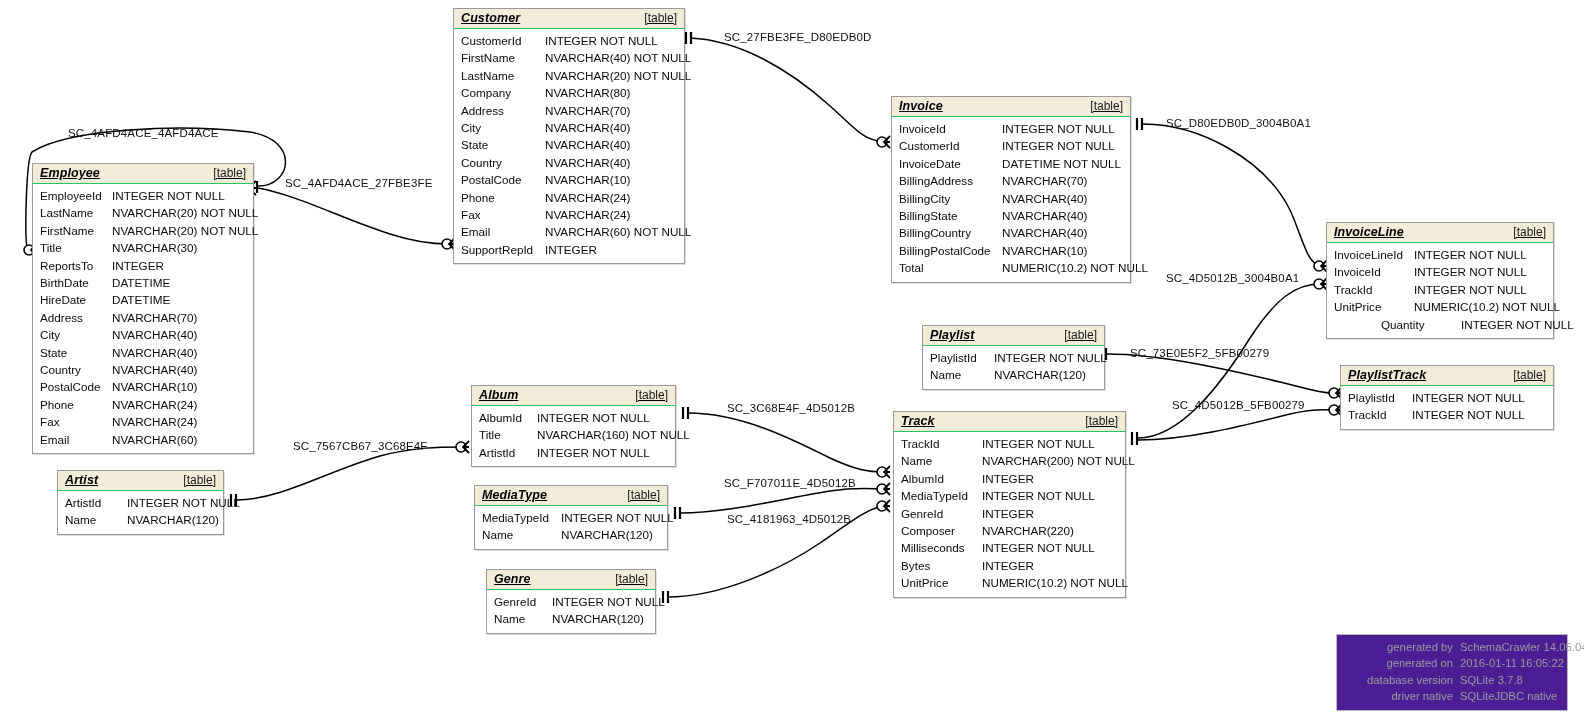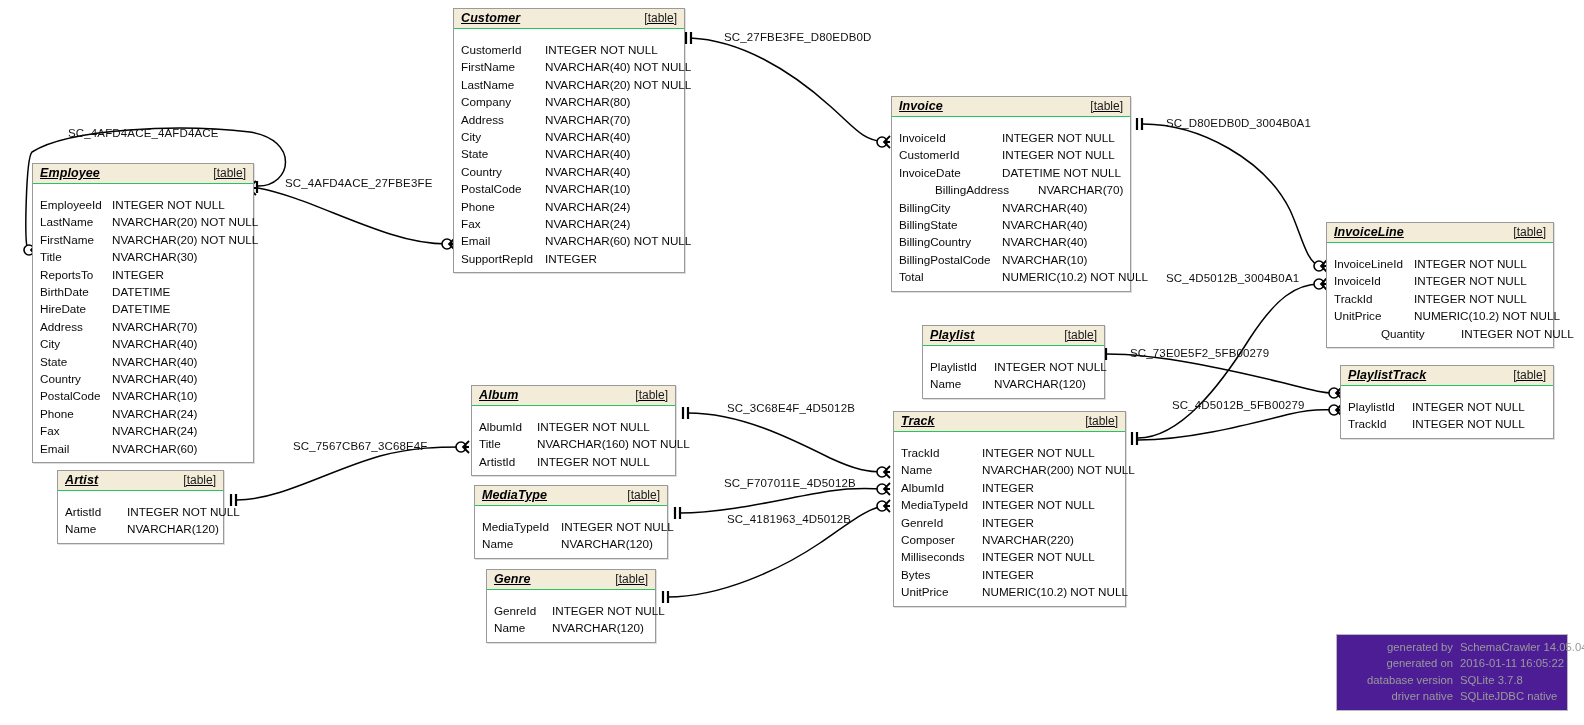--- a/index.html
+++ b/index.html
@@ -46,21 +46,21 @@
     color: #000000;
     letter-spacing: 0.1px;
   }
   .tbl-kind {
     font-size: 12px;
     color: #1a1a1a;
     font-style: normal;
     font-weight: normal;
   }
   .tbl-body {
-    padding: 12px 7px 5px 7px;
+    padding: 3px 7px 5px 7px;
   }
   .col-row {
     display: flex;
     font-size: 11.7px;
     line-height: 17.4px;
     color: #0a0a0a;
     white-space: nowrap;
   }
   .col-name {
     flex: 0 0 auto;
@@ -328,21 +328,21 @@
           </div>
           <div class="col-row">
             <span class="col-name" style="flex-basis: 103px;">CustomerId</span>
             <span class="col-type">INTEGER NOT NULL</span>
           </div>
           <div class="col-row">
             <span class="col-name" style="flex-basis: 103px;">InvoiceDate</span>
             <span class="col-type">DATETIME NOT NULL</span>
           </div>
           <div class="col-row">
-            <span class="col-name" style="flex-basis: 103px; margin-left: 36px;">BillingAddress</span>
+            <span class="col-name" style="flex-basis: 103px;">BillingAddress</span>
             <span class="col-type">NVARCHAR(70)</span>
           </div>
           <div class="col-row">
             <span class="col-name" style="flex-basis: 103px;">BillingCity</span>
             <span class="col-type">NVARCHAR(40)</span>
           </div>
           <div class="col-row">
             <span class="col-name" style="flex-basis: 103px;">BillingState</span>
             <span class="col-type">NVARCHAR(40)</span>
           </div>

